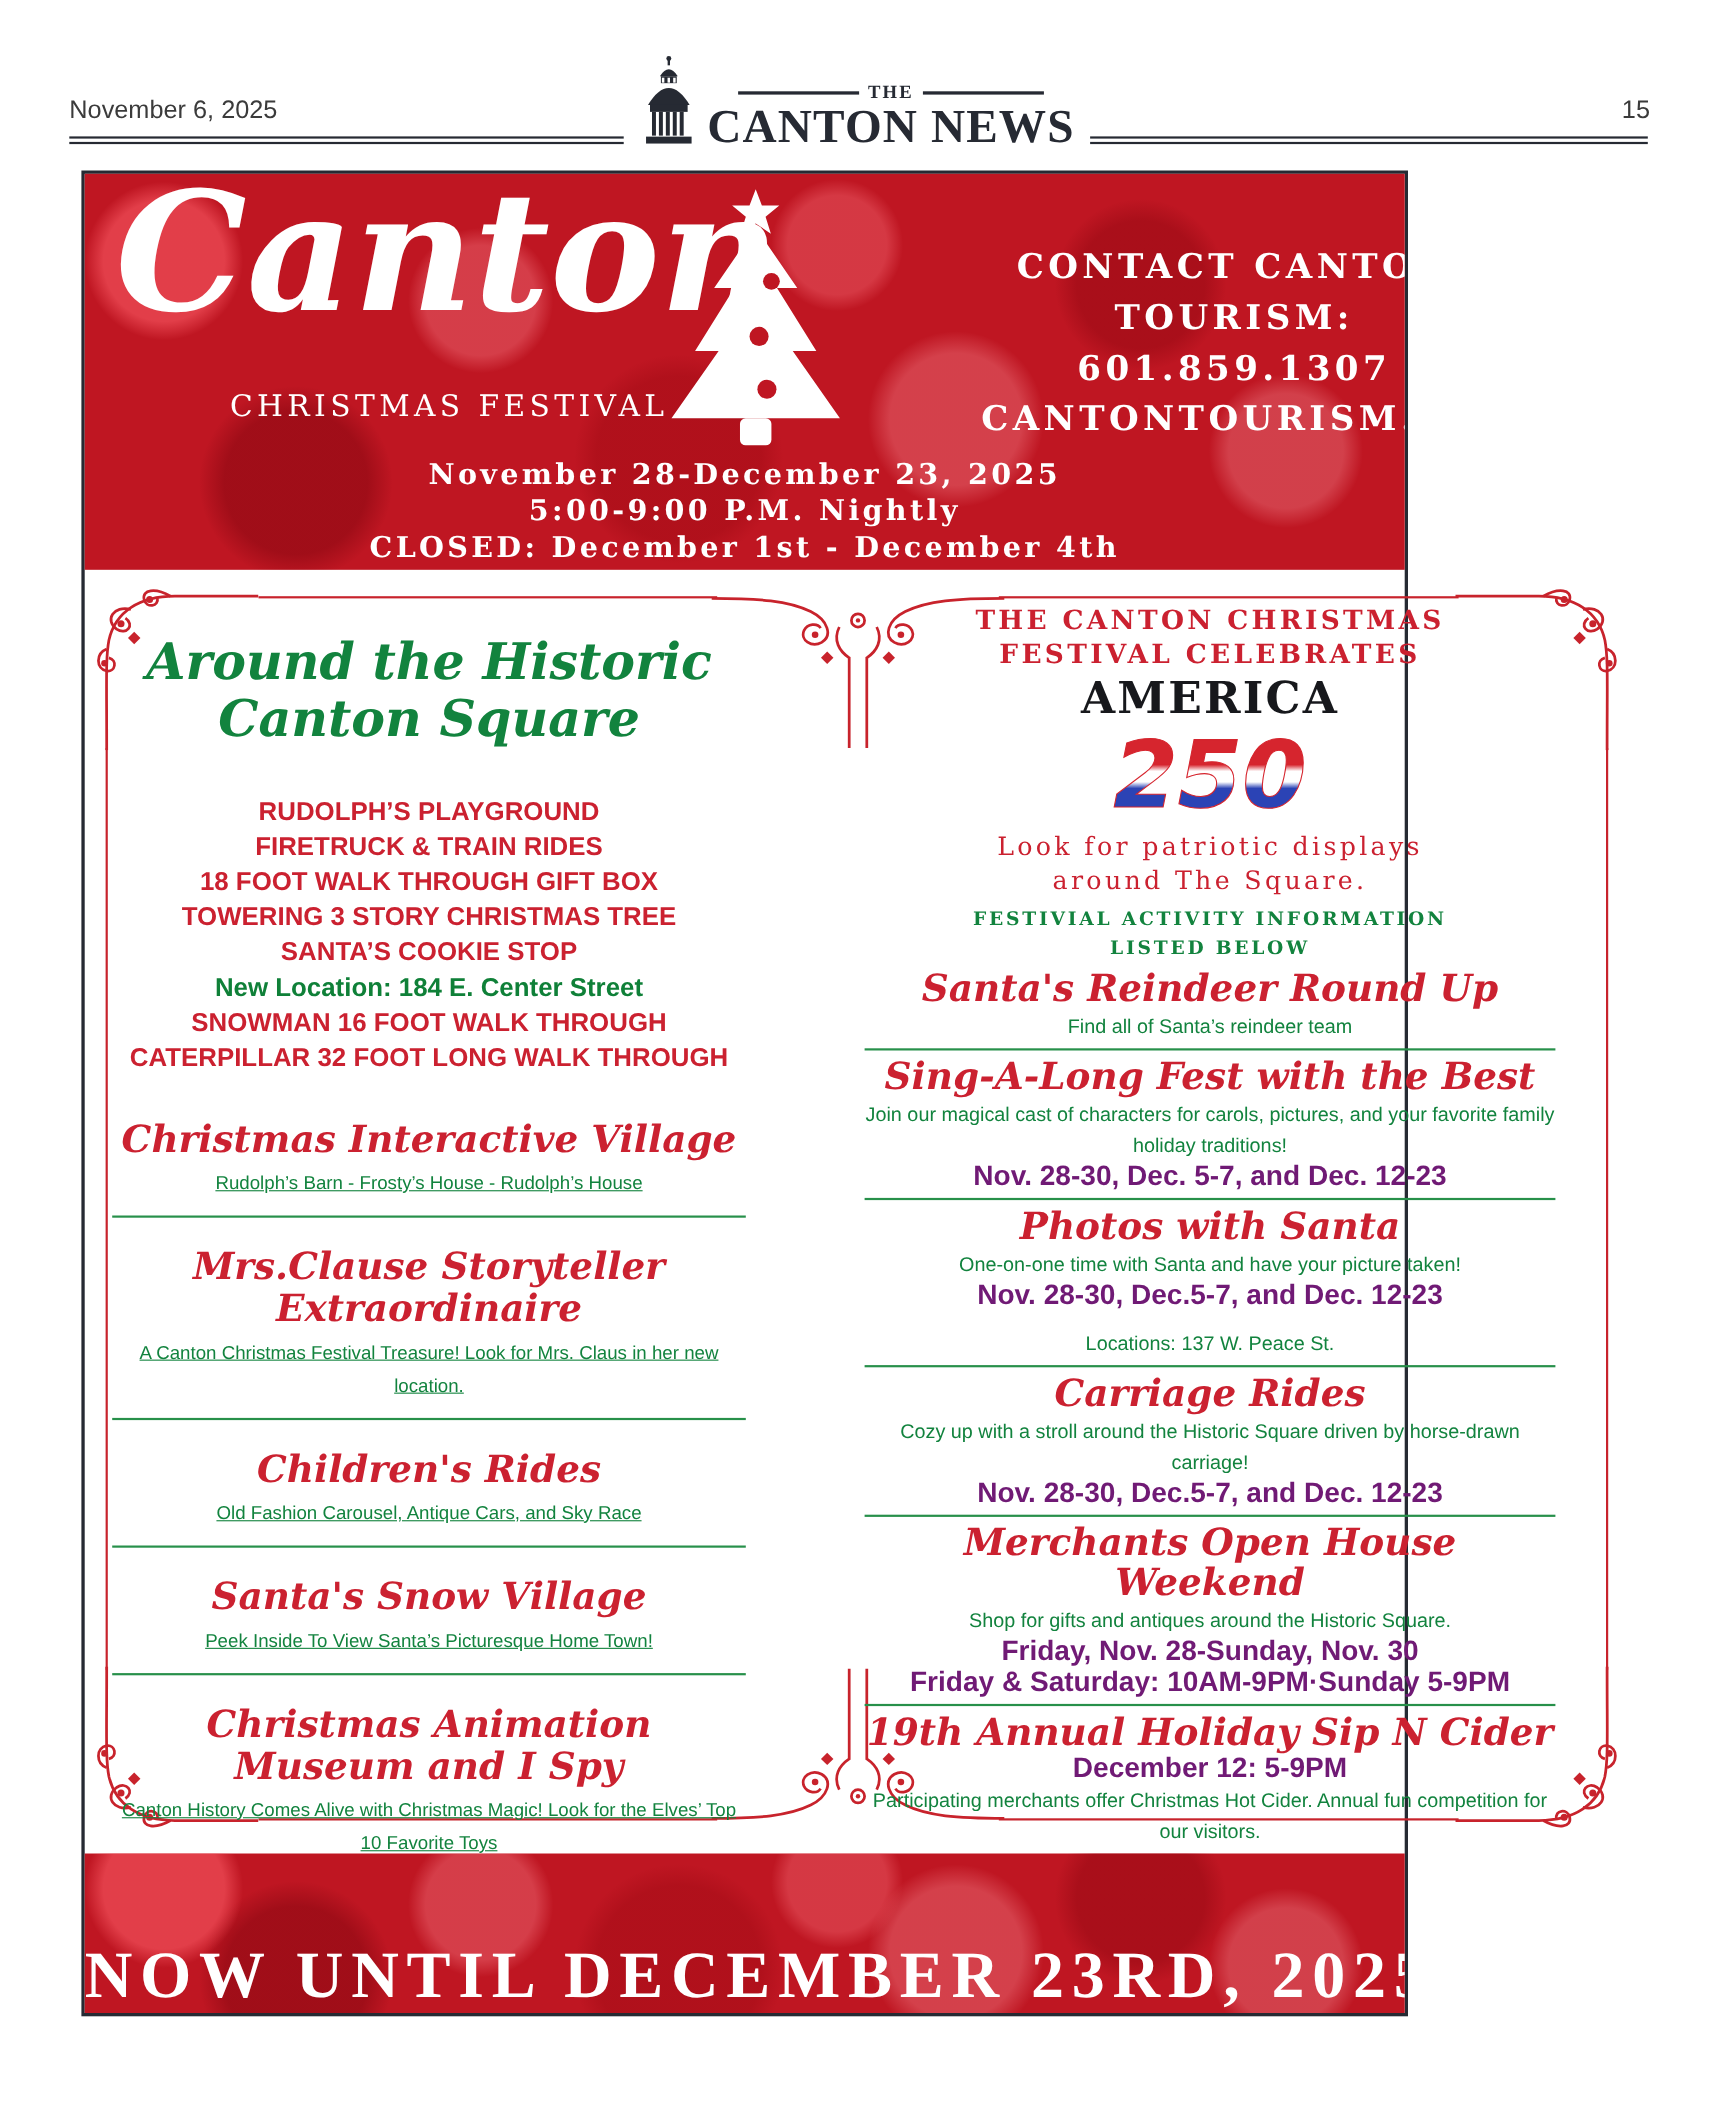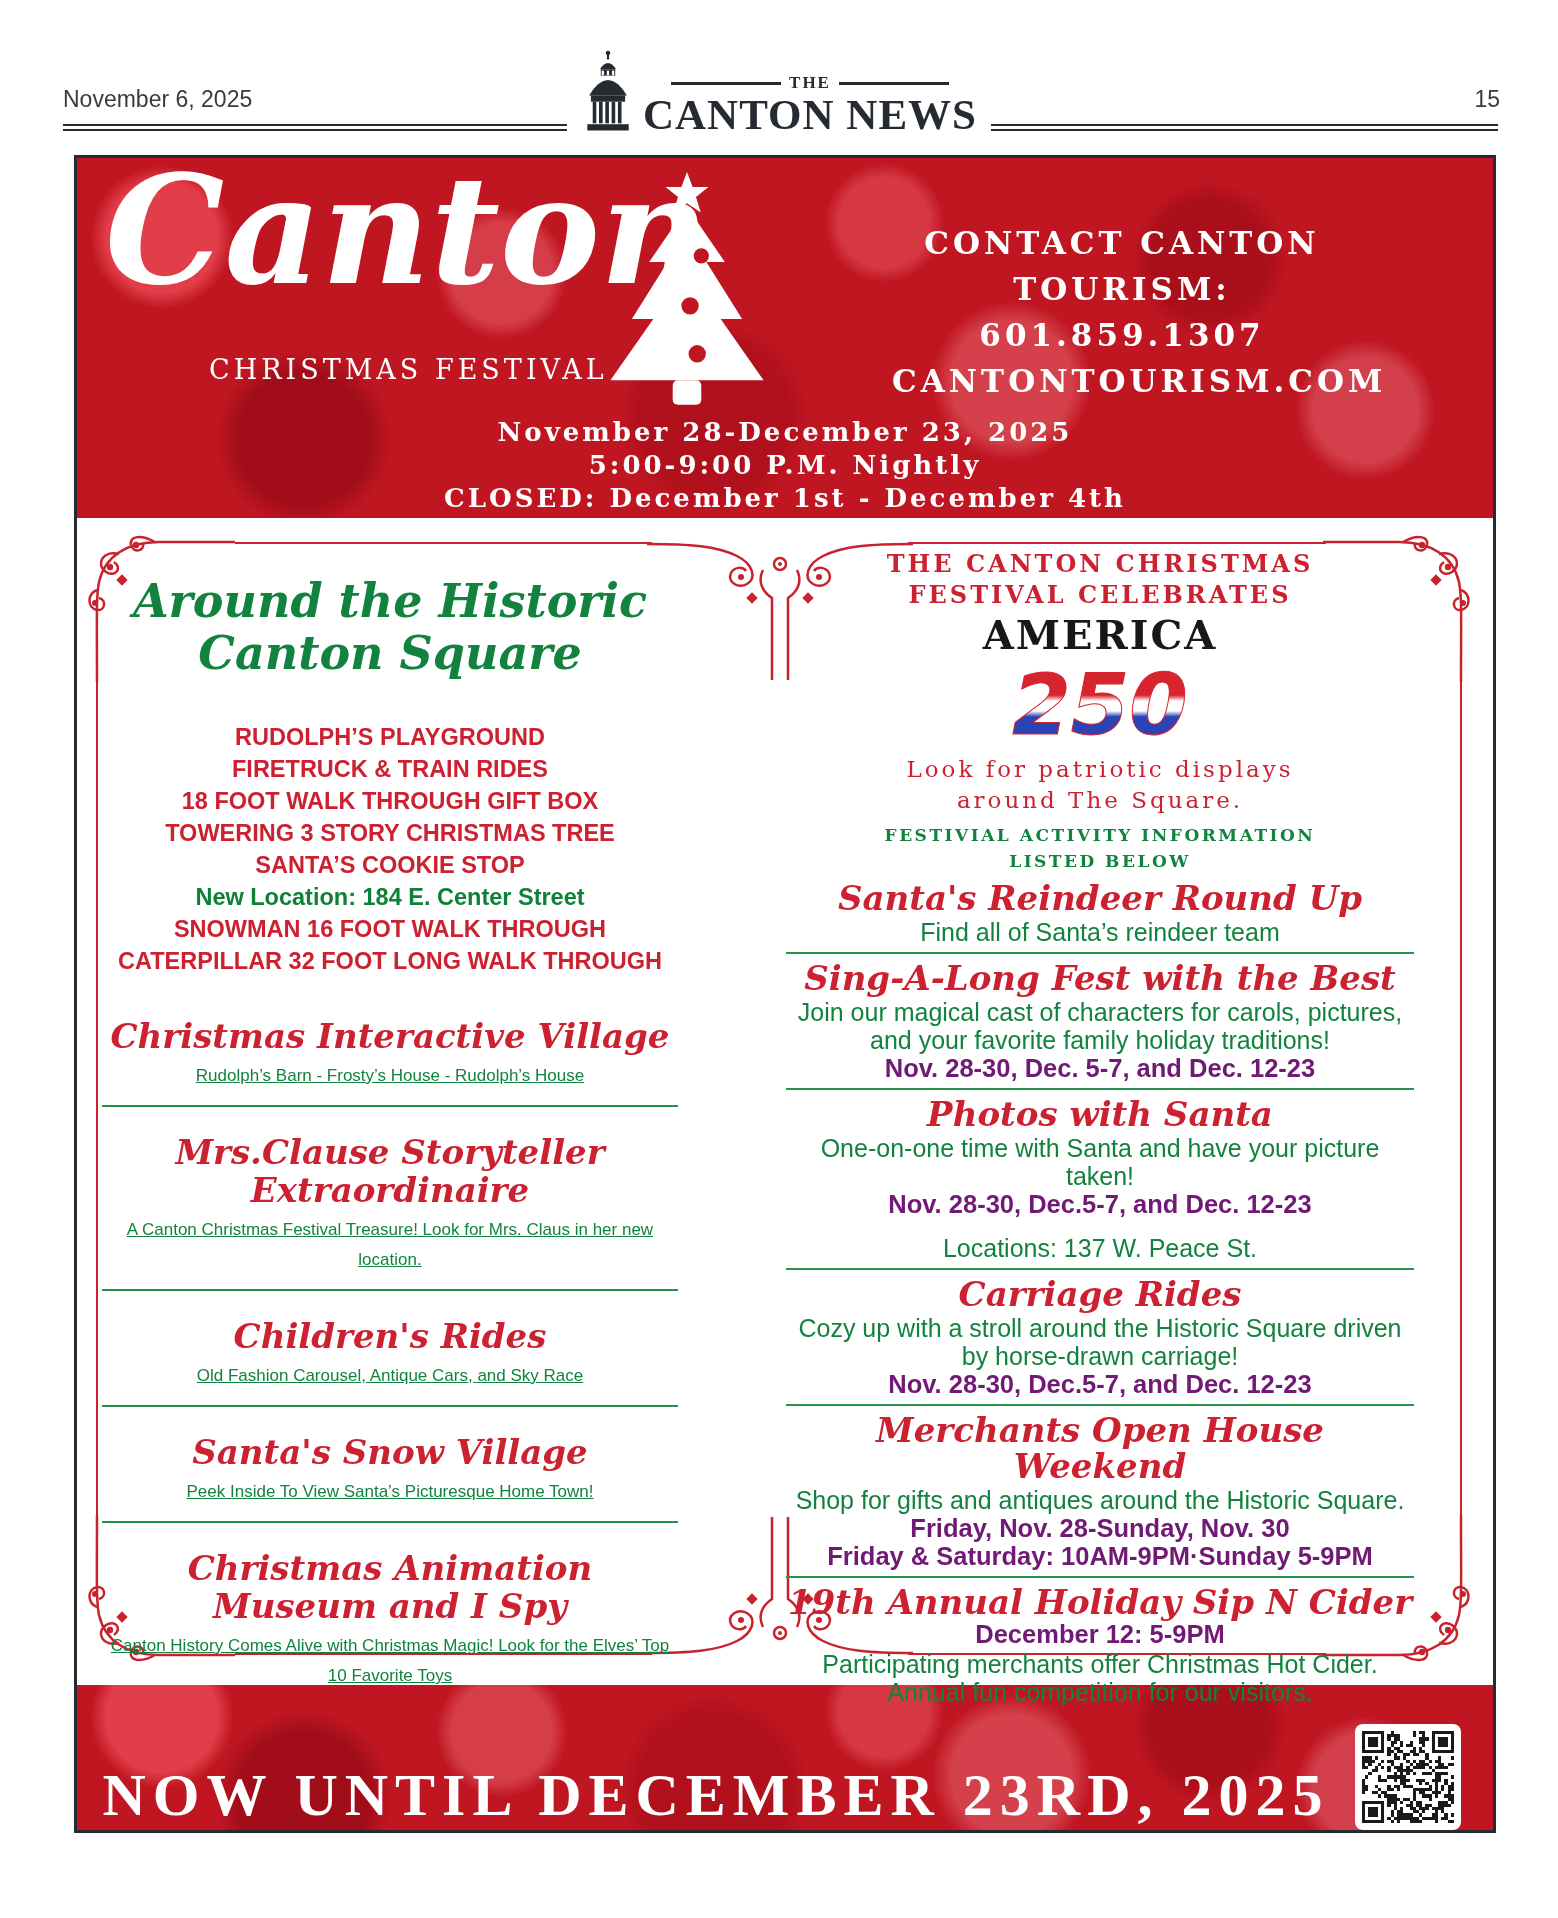--- a/index.html
+++ b/index.html
@@ -15,21 +15,21 @@
             display:flex;align-items:flex-end;gap:8px;background:#fff;padding:0 14px;z-index:3;}
   .masthead-text{display:flex;flex-direction:column;align-items:center;}
   .masthead-the-row{display:flex;align-items:center;gap:8px;}
   .masthead-the-row .bar{width:110px;height:3px;background:var(--masthead_dark,#23262e);}
   .masthead-the{font-family:"Liberation Serif",serif;font-weight:700;font-size:17px;
                 letter-spacing:2px;color:var(--masthead_dark,#23262e);}
   .masthead-title{font-family:"Liberation Serif",serif;font-weight:700;font-size:43px;line-height:1.0;
                   letter-spacing:1px;color:var(--masthead_dark,#23262e);white-space:nowrap;}
 
   
-  .ad{position:absolute;left:74px;top:155px;width:1422px;height:1678px;
+  .ad{position:absolute;left:74px;top:155px;width:1206px;height:1678px;
       border:3px solid #262a33;box-sizing:border-box;background:#fff;}
 
   .bokeh{background-color:var(--banner_red,#bf1622);
     background-image:
       radial-gradient(circle at 6% 22%, rgba(255,95,105,.55) 0 55px, transparent 72px),
       radial-gradient(circle at 16% 78%, rgba(140,8,18,.6) 0 65px, transparent 88px),
       radial-gradient(circle at 30% 32%, rgba(255,135,145,.35) 0 50px, transparent 66px),
       radial-gradient(circle at 45% 72%, rgba(165,12,22,.55) 0 75px, transparent 95px),
       radial-gradient(circle at 57% 18%, rgba(255,120,130,.35) 0 45px, transparent 60px),
       radial-gradient(circle at 66% 62%, rgba(255,150,158,.33) 0 60px, transparent 80px),
@@ -68,21 +68,21 @@
   .celebrates{font-family:"DejaVu Serif",serif;font-weight:700;font-size:24px;line-height:31px;
               letter-spacing:3px;color:var(--red,#c9242c);}
   .america{font-family:"DejaVu Serif",serif;font-weight:700;font-size:40px;line-height:46px;
            letter-spacing:2px;color:#17181c;margin-top:2px;}
   .logo250{margin-top:0;height:88px;}
   .patriotic{font-family:"DejaVu Serif",serif;font-weight:400;font-size:23px;line-height:31px;
              letter-spacing:3px;color:var(--red,#c9242c);margin-top:4px;}
   .fest-info{font-family:"DejaVu Serif",serif;font-weight:700;font-size:17px;line-height:26px;
              letter-spacing:2.5px;color:var(--green,#0f8038);margin-top:6px;}
   .ev-title{font-size:34px;line-height:36px;color:var(--red,#cb2030);margin-top:6px;}
-  .ev-desc{font-size:25px;line-height:28px;color:var(--green,#12813e);margin-top:2px;}
+  .ev-desc{font-size:18px;line-height:28px;color:var(--green,#12813e);margin-top:2px;}
   .ev-dates{font-size:25.5px;line-height:28px;font-weight:700;color:#701a75;}
   .ev-rule{border:none;border-top:2px solid #27904a;margin:6px 0 0 0;}
 
   
   .banner-bottom{position:absolute;left:0;right:0;bottom:0;height:145px;
                  display:flex;align-items:flex-end;overflow:hidden;}
   .bottom-text{flex:1;text-align:center;color:#fff;font-family:"Liberation Serif",serif;font-weight:700;
                font-size:60px;letter-spacing:7px;white-space:nowrap;}
   .qr-box{width:106px;height:106px;background:#fff;border-radius:8px;margin-right:32px;flex:0 0 auto;
           display:flex;align-items:center;justify-content:center;}

